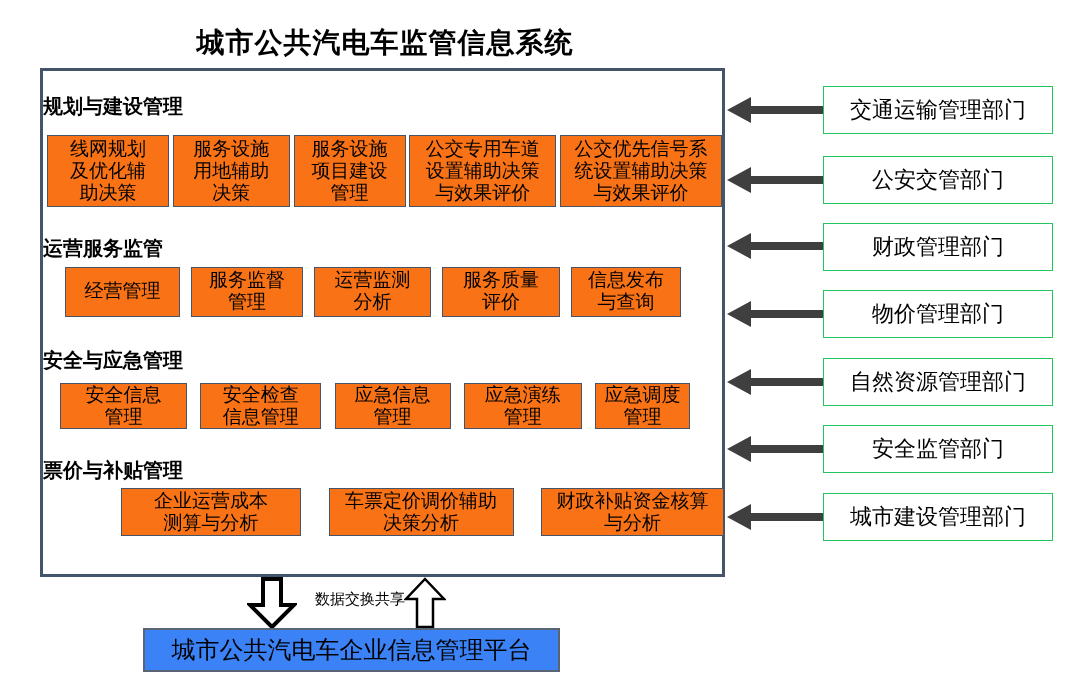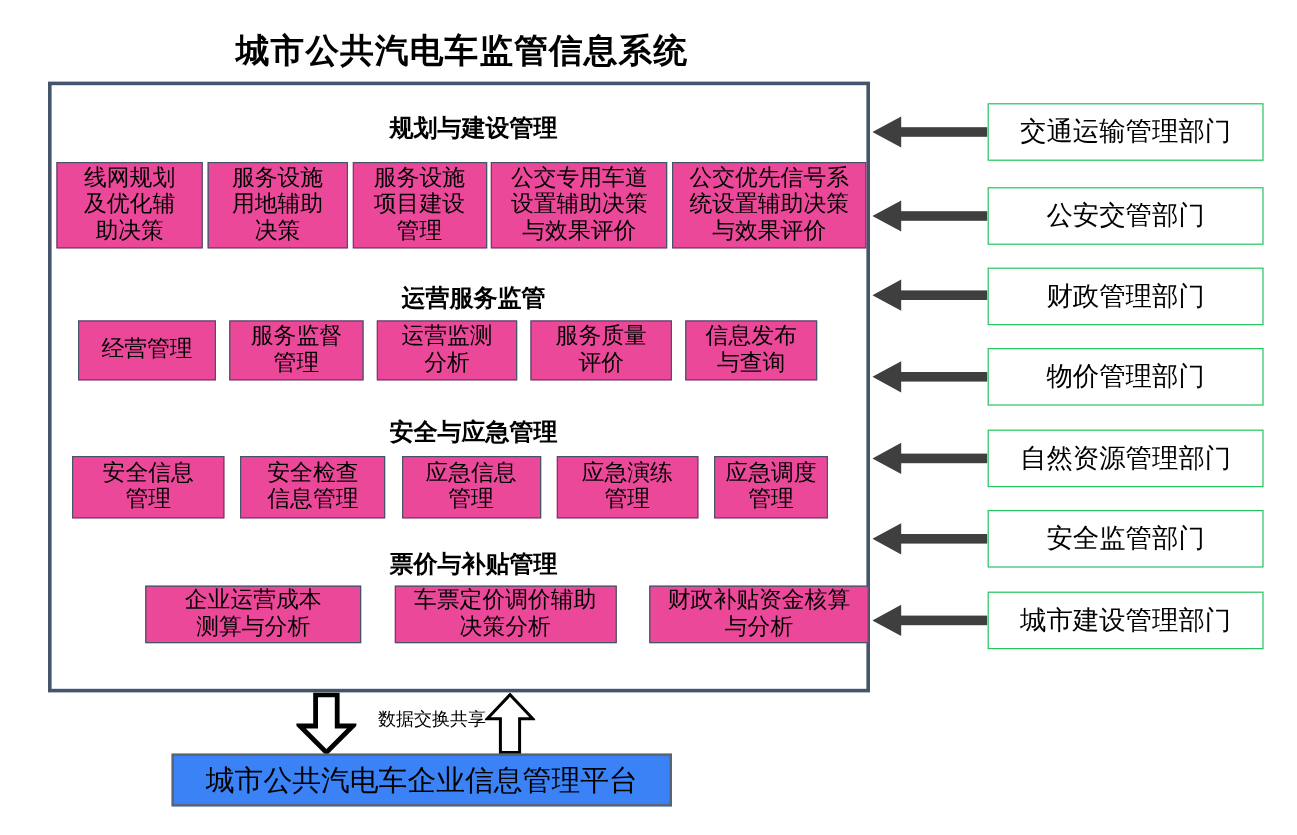--- a/index.html
+++ b/index.html
@@ -9,31 +9,31 @@
   }
   .title {
     position:absolute; left:40px; top:24px; width:690px;
     text-align:center; font-size:28px; font-weight:bold; letter-spacing:1px;
   }
   .main-frame {
     position:absolute; left:40px; top:68px; width:685px; height:509px;
     border:3px solid #44546A; box-sizing:border-box; background:#ffffff;
   }
   .sec-heading {
-    position:absolute; left:0; width:100%; text-align:center;
-    font-weight:bold; font-size:20px;padding-left:12px;
+    position:absolute; left:0; width:100%; 
+    font-weight:bold; font-size:20px;
   }
   .sh1 { top:22px; } .sh2 { top:164px; } .sh3 { top:276px; } .sh4 { top:386px; }
   .row { position:absolute; display:flex; justify-content:space-between; }
   .row1 { left:4px;  top:64px;  width:675px; height:72px; }
   .row2 { left:22px; top:196px; width:616px; height:50px;font-family:Liberation Mono, monospace; }
-  .row3 { left:17px; top:309px; width:630px; height:52px; }
+  .row3 { left:17px; top:309px; width:630px; height:52px;align-items:center; }
   .row4 { left:42px; top:417px; width:603px; height:48px;margin-left:36px; }
   .module {
-    border:1px solid #44546A; box-sizing:border-box; background:#ec4899;
+    border:1px solid #44546A; box-sizing:border-box; background:#f97316;
     display:flex; align-items:center; justify-content:center;
     text-align:center; white-space:pre-line;
     font-size:19px; line-height:22px;
   }
   
   .w1a{width:122px}.w1b{width:117px}.w1c{width:112px}.w1d{width:147px}.w1e{width:162px}
   
   .w2a{width:115px}.w2b{width:112px}.w2c{width:117px}.w2d{width:118px}.w2e{width:110px}
   
   .w3a{width:127px}.w3b{width:121px}.w3c{width:116px}.w3d{width:118px}.w3e{width:95px}

